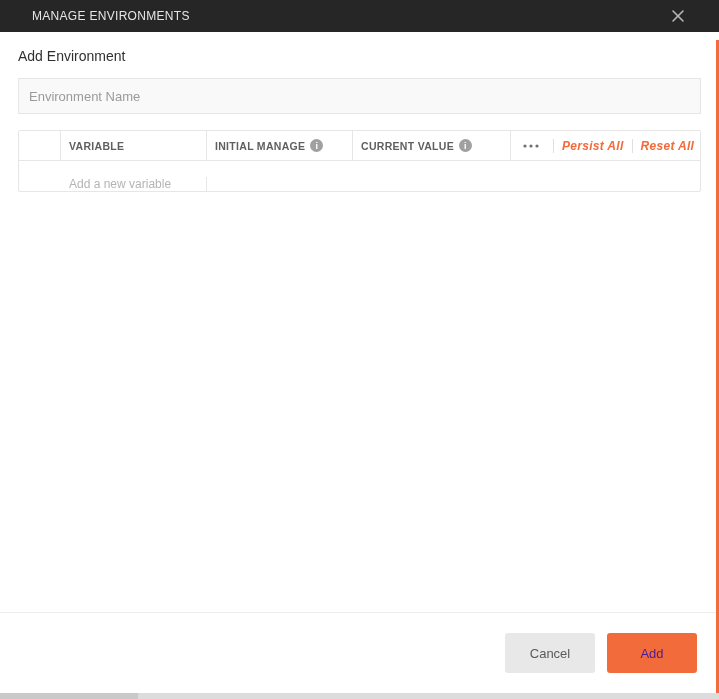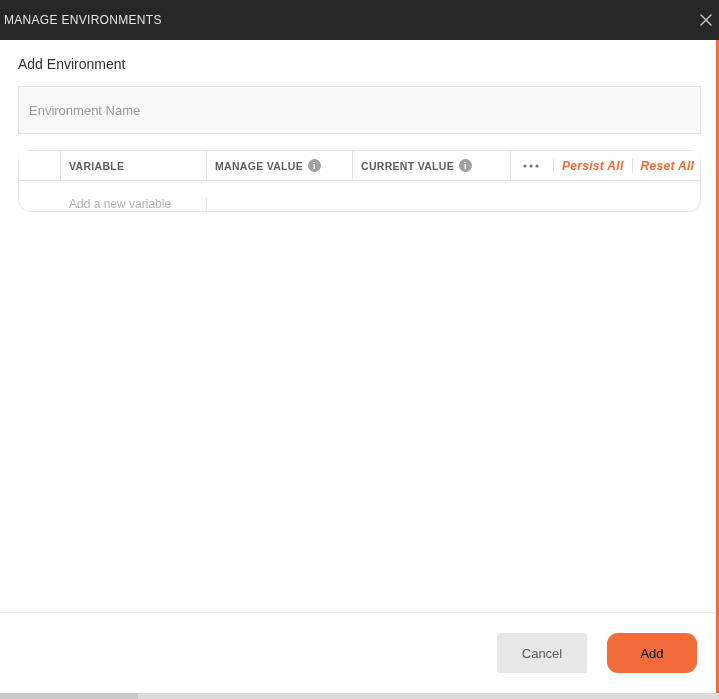--- a/index.html
+++ b/index.html
@@ -14,25 +14,25 @@
       width: 719px;
       height: 699px;
       overflow: hidden;
       display: flex;
       flex-direction: column;
       background: #fff;
     }
     .titlebar {
       background: #262626;
       color: #e6e6e6;
-      height: 40px;
+      height: 32px;
       display: flex;
       align-items: center;
       justify-content: space-between;
-      padding: 0 4px;
+      padding: 0 32px;
       font-size: 12px;
       letter-spacing: 0.3px;
     }
     .titlebar-title {
       font-weight: 400;
     }
     .close-btn {
       cursor: pointer;
       color: #b6b6b6;
       width: 18px;
@@ -53,36 +53,36 @@
       overflow: auto;
     }
     .section-title {
       font-size: 14px;
       font-weight: 500;
       color: #303030;
       margin-bottom: 14px;
     }
     .env-name-input {
       width: 100%;
-      height: 48px;
+      height: 36px;
       border: 1px solid #e6e6e6;
       background: #f9f9f9;
       padding: 0 10px;
       font-size: 13px;
       color: #1d4ed8;
       outline: none;
       font-family: inherit;
     }
     .env-name-input::placeholder {
       color: #9a9a9a;
     }
     .table {
       margin-top: 16px;
       border: 1px solid #e6e6e6;
-      border-radius: 12px;
+      border-radius: 2px;
     }
     .table-head {
       display: flex;
       align-items: stretch;
       background: #fff;
       height: 30px;
       border-bottom: 1px solid #e6e6e6;
     }
     .th {
       display: flex;
@@ -169,41 +169,40 @@
       font-family: inherit;
     }
     .var-input::placeholder {
       color: #b4b4b4;
     }
     .footer {
       border-top: 1px solid #eee;
       padding: 20px 22px;
       display: flex;
       justify-content: flex-end;
-      gap: 20px;
+      gap: 12px;
       background: #fff;
     }
     .btn {
       height: 40px;
       min-width: 90px;
       padding: 0 22px;
       font-size: 13px;
       border: none;
       cursor: pointer;
       border-radius: 3px;
       font-family: inherit;
     }
     .btn-secondary {
       background: #e8e8e8;
       color: #5a5a5a;
     }
     .btn-primary {
       background: #f26b3a;
-      color: #000000;
-      border-radius: 11px;
+      color: #4c1d95;
     }
     .right-edge {
       position: fixed;
       top: 40px;
       right: 0;
       width: 3px;
       bottom: 6px;
       background: #f26b3a;
     }
     .bottom-strip {
@@ -232,21 +231,21 @@
 
     <input type="text" class="env-name-input" placeholder="Environment Name" style="">
 
     <div class="table">
       <div class="table-head">
         <div class="th col-check"></div>
         <div class="th col-var">
           <span>VARIABLE</span>
         </div>
         <div class="th col-init">
-          <span>MANAGE VALUE</span>
+          <span>INITIAL MANAGE</span>
           <span class="info-icon">i</span>
         </div>
         <div class="th col-curr">
           <span>CURRENT VALUE</span>
           <span class="info-icon">i</span>
         </div>
         <div class="th col-actions">
           <span class="dots-btn">
             <svg width="16" height="4" viewBox="0 0 16 4" fill="currentColor">
               <circle cx="2" cy="2" r="1.6"></circle>

